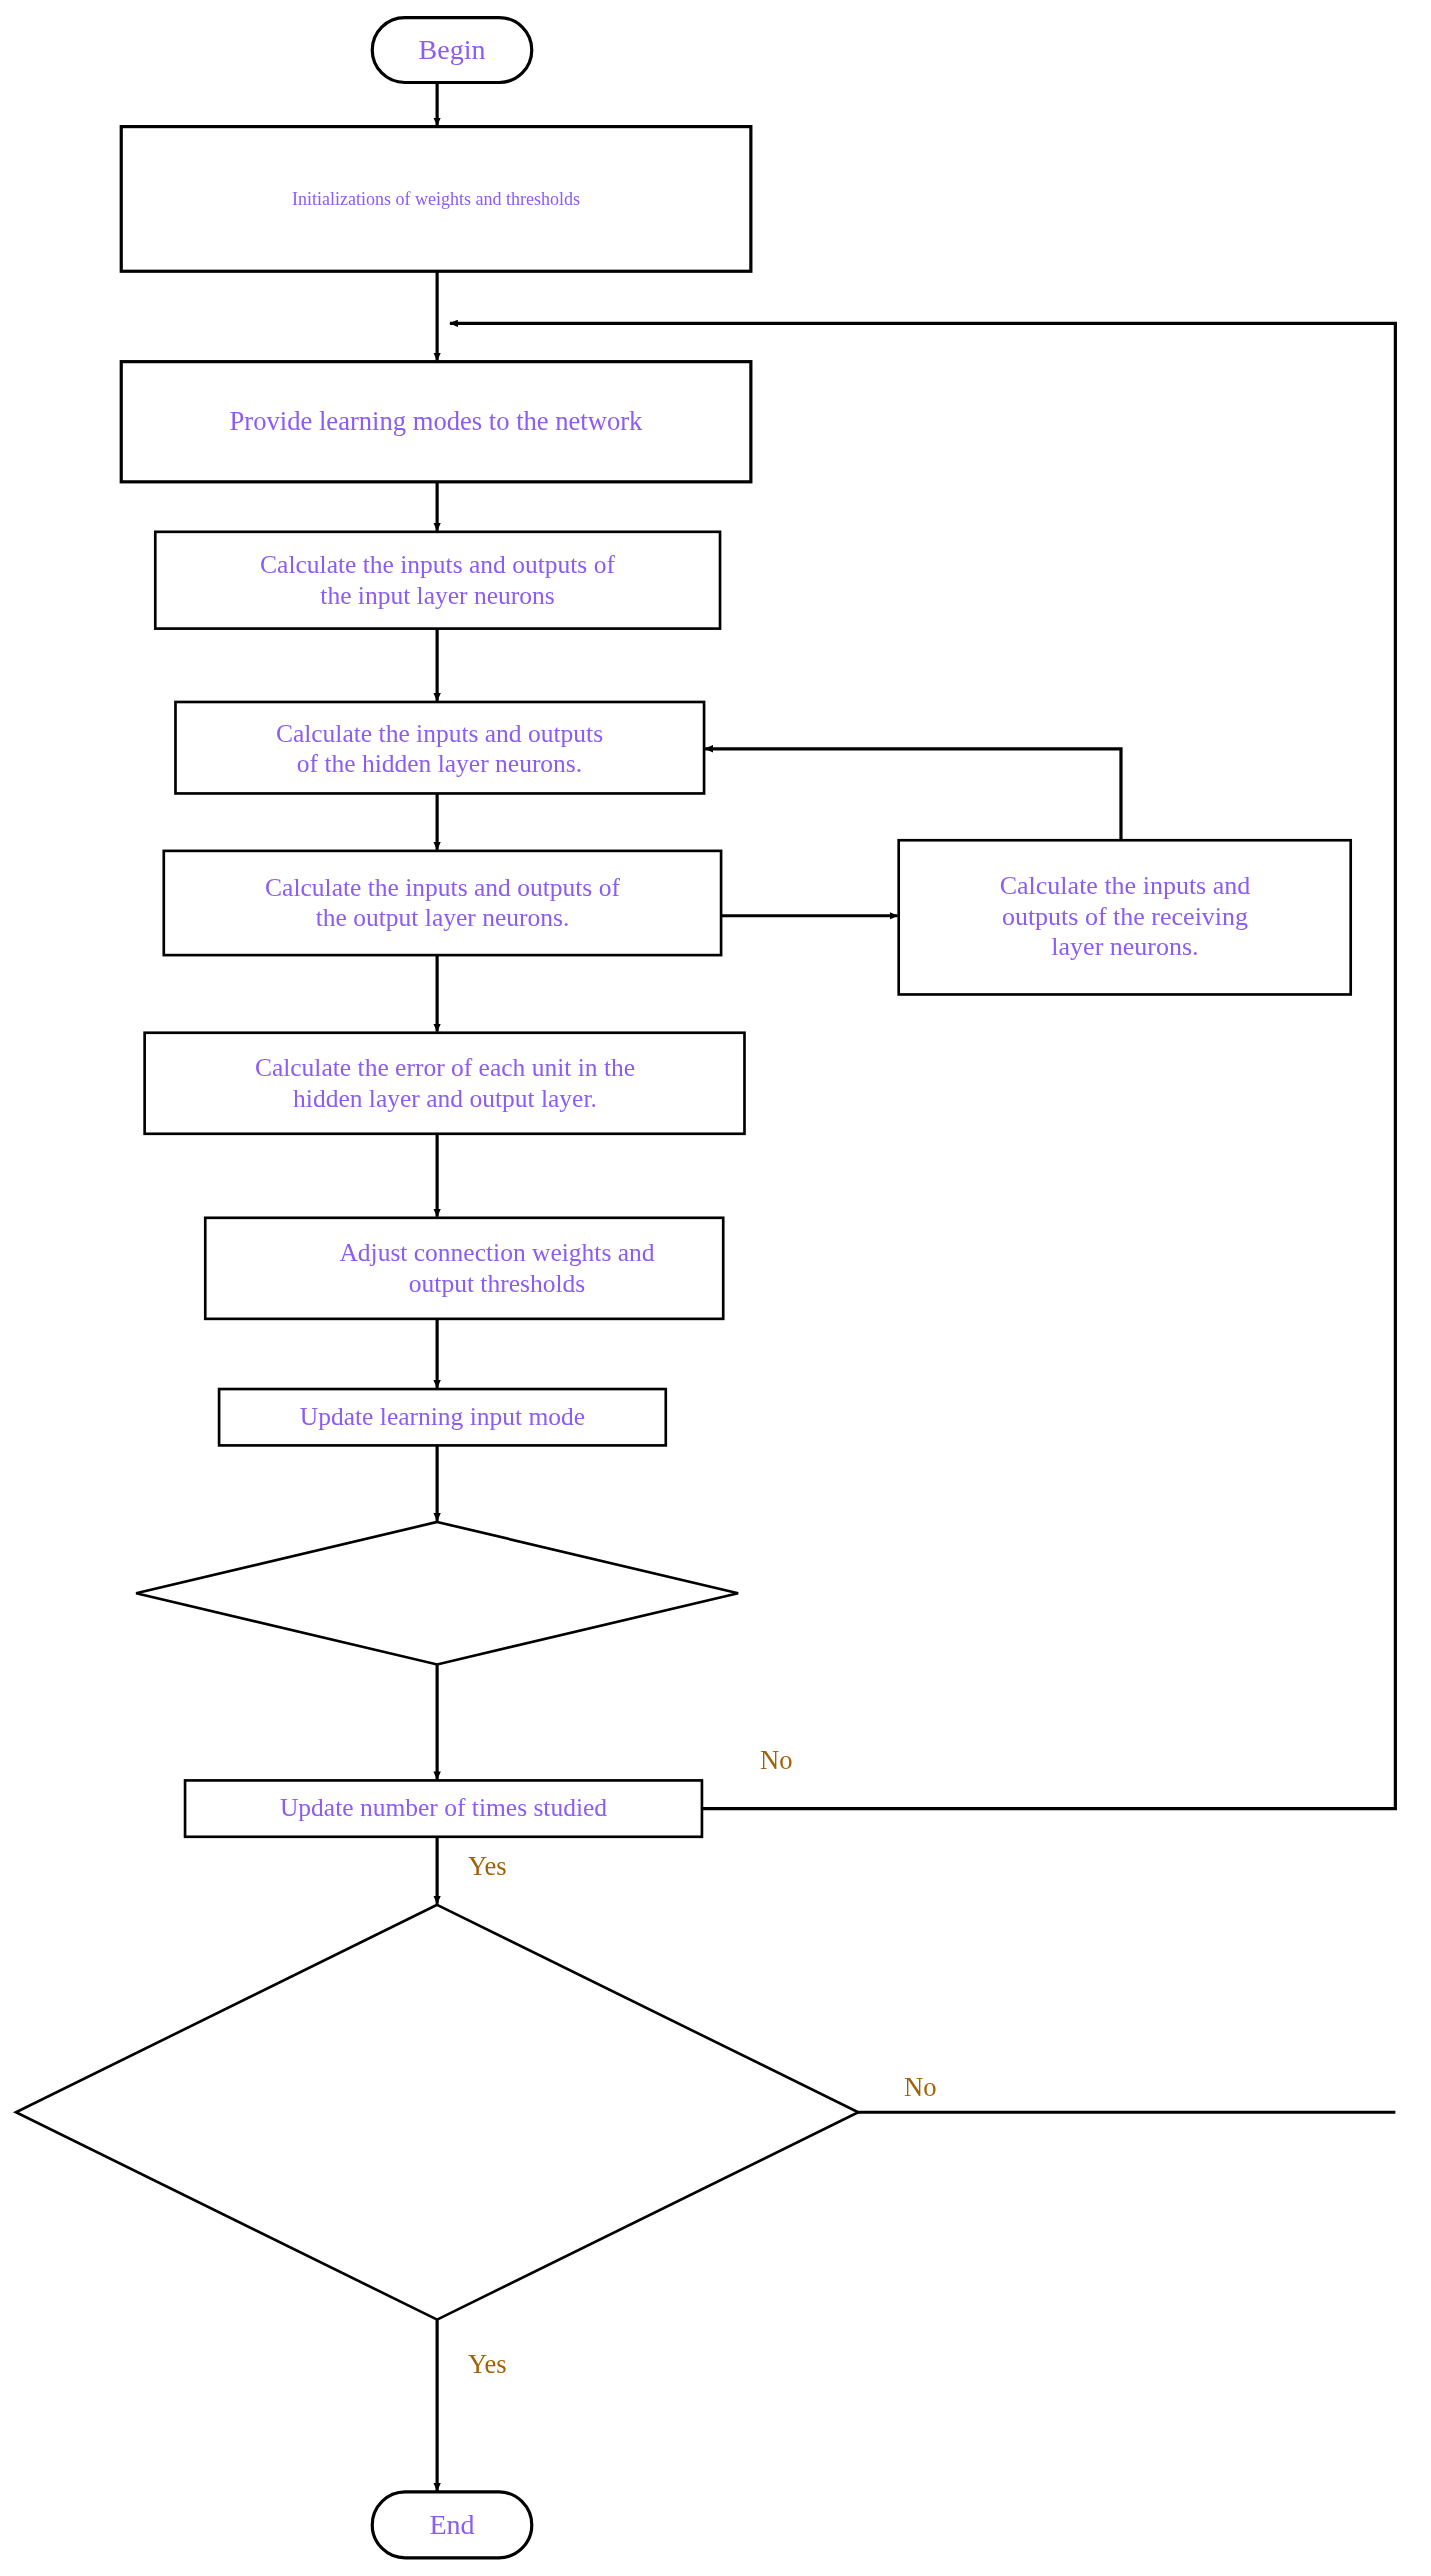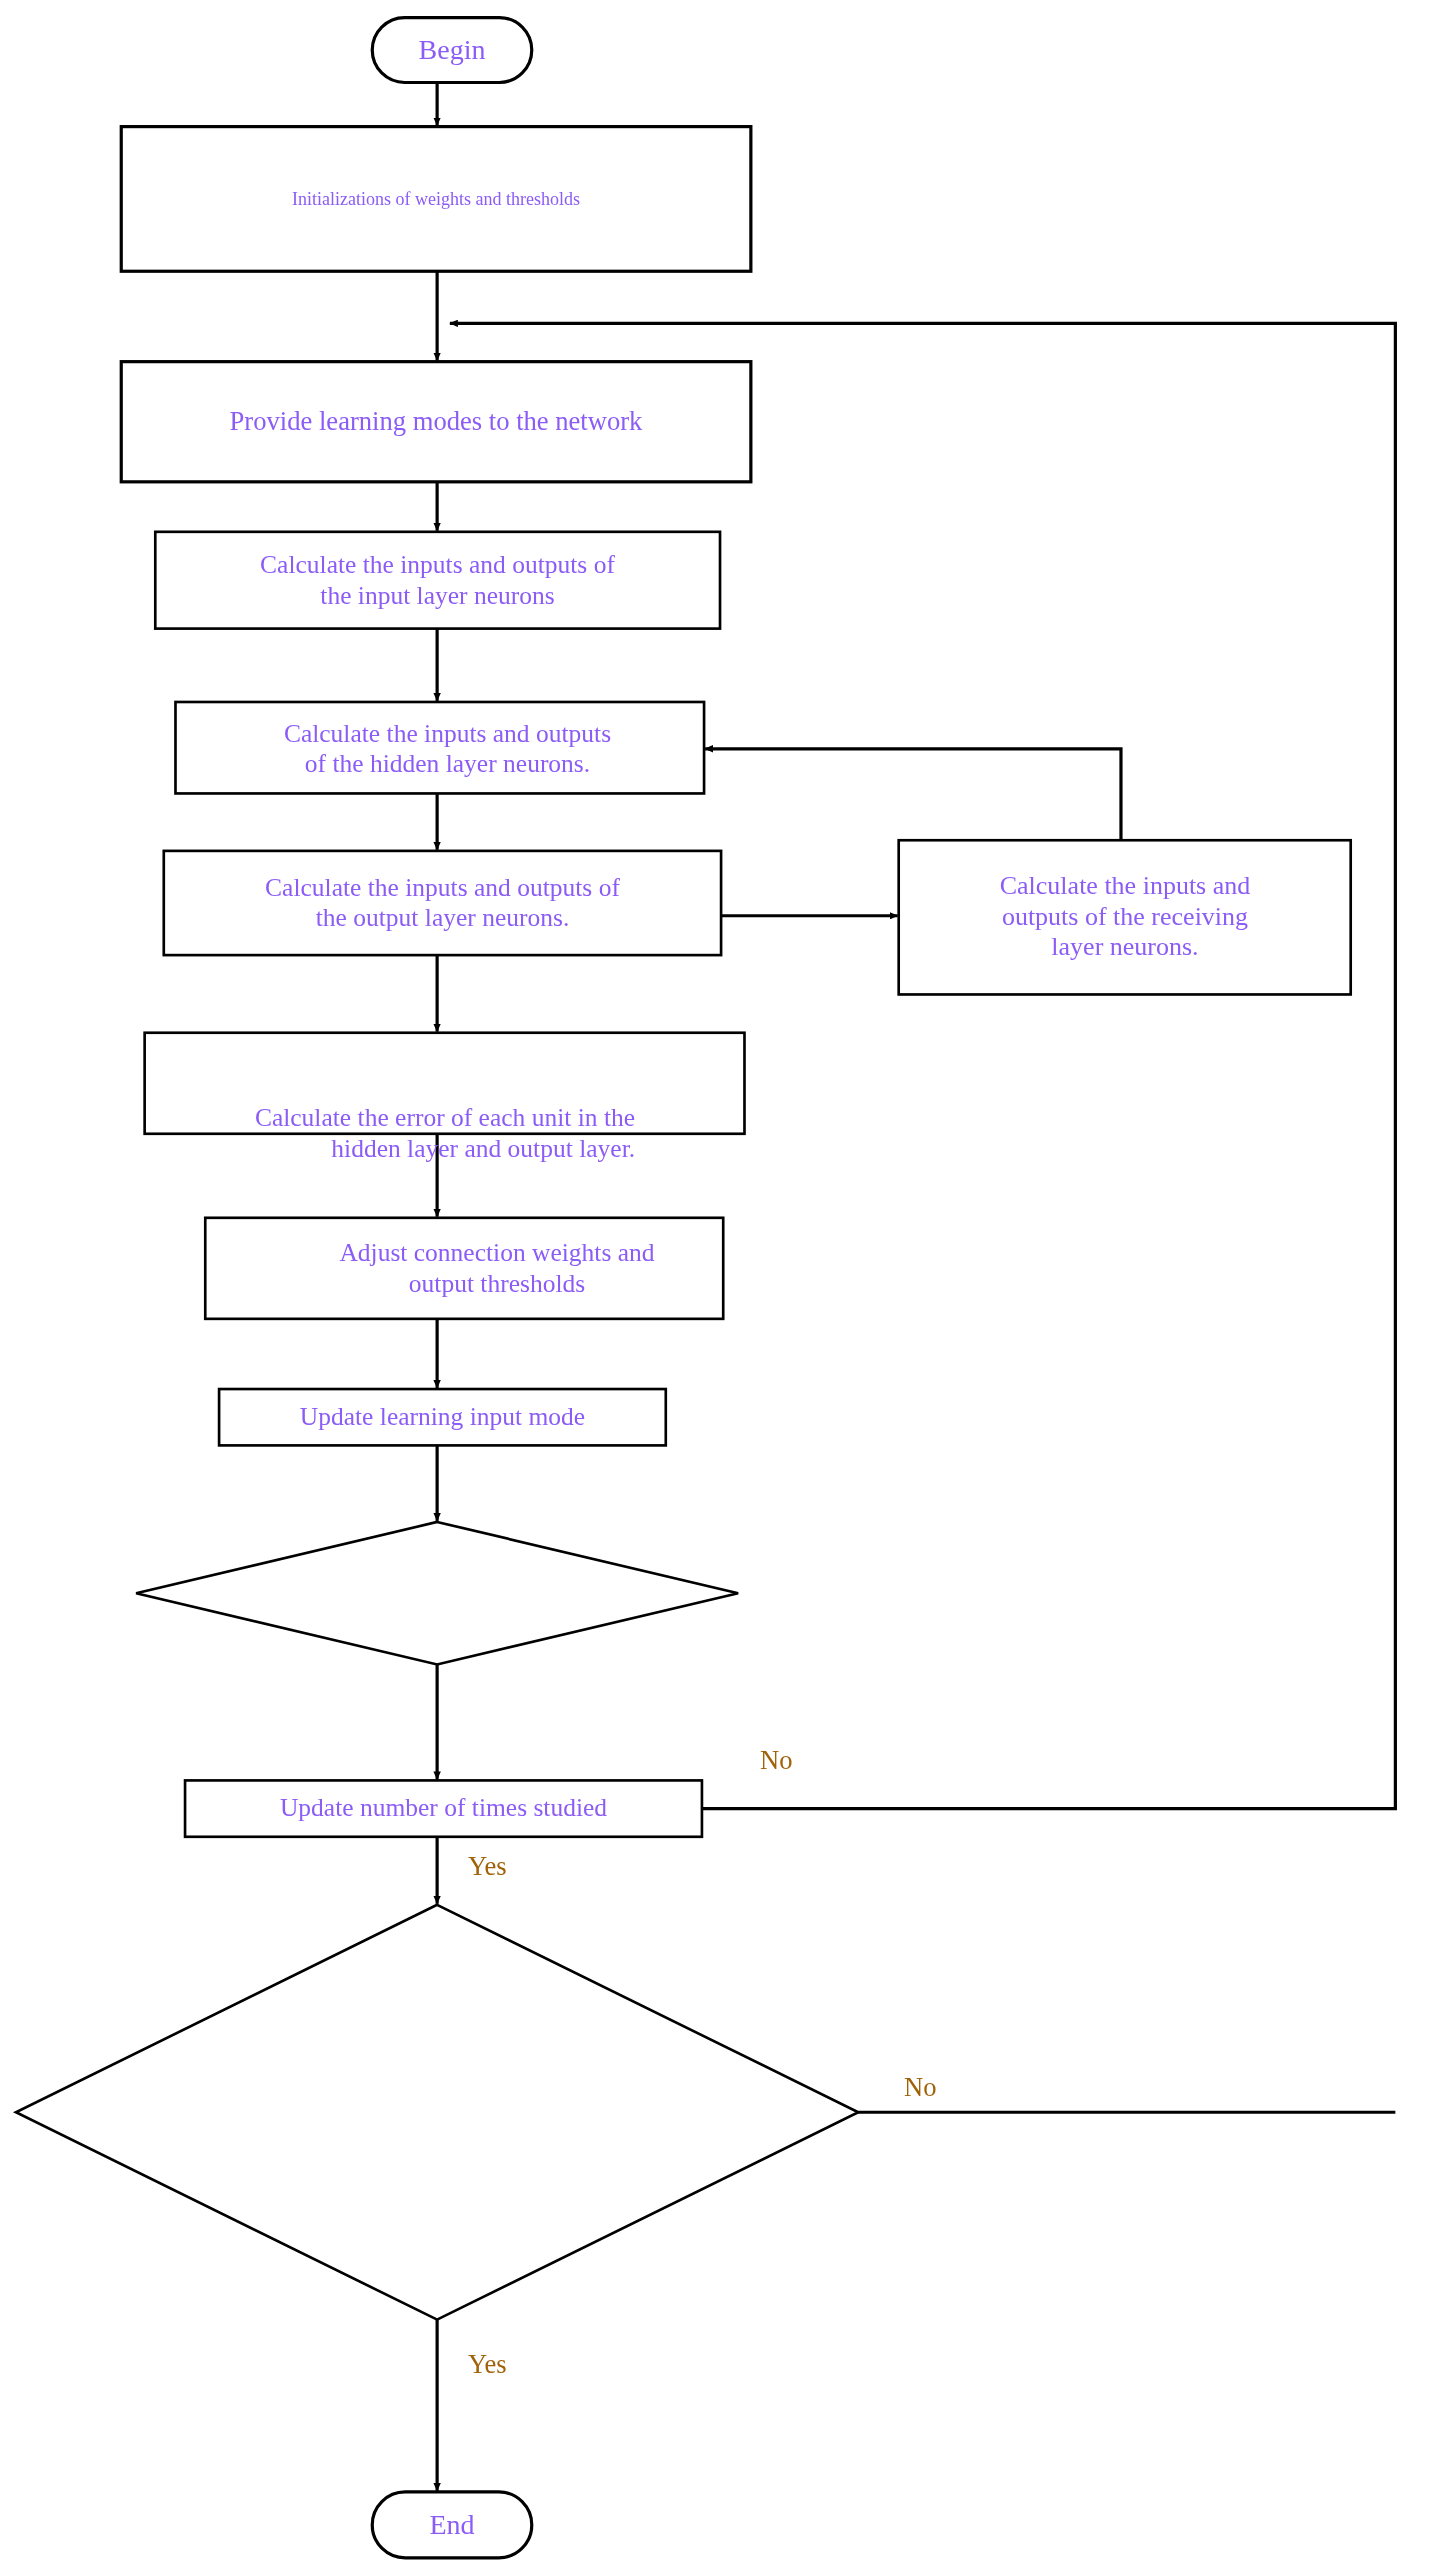--- a/index.html
+++ b/index.html
@@ -132,31 +132,31 @@
 
   <div class="node-label" style="left:372px; top:17.5px; width:160px; height:65px; font-size:28px;">Begin</div>
 
   <div class="node-label" style="left:121px; top:127px; width:630px; height:145px; font-size:18px;">Initializations of weights and thresholds</div>
 
   <div class="node-label" style="left:121px; top:362px; width:630px; height:120px; font-size:26.6px;">Provide learning modes to the network</div>
 
   <div class="node-label" style="left:155px; top:532px; width:565px; height:97px; font-size:25.5px;">Calculate the inputs and outputs of
 the input layer neurons</div>
 
-  <div class="node-label" style="left:183px; top:702px; width:529px; height:94px; font-size:25.5px;">Calculate the inputs and outputs
+  <div class="node-label" style="left:175px; top:702px; width:529px; height:94px; font-size:25.5px;">Calculate the inputs and outputs
 of the hidden layer neurons.</div>
 
   <div class="node-label" style="left:164px; top:851px; width:557px; height:104px; font-size:25.5px;">Calculate the inputs and outputs of
 the output layer neurons.</div>
 
   <div class="node-label" style="left:899px; top:840px; width:452px; height:154px; font-size:26px;">Calculate the inputs and
 outputs of the receiving
 layer neurons.</div>
 
-  <div class="node-label" style="left:145px; top:1083px; width:600px; height:101px; font-size:25.5px;text-align:right;">Calculate the error of each unit in the
+  <div class="node-label" style="left:145px; top:1033px; width:600px; height:101px; font-size:25.5px;">Calculate the error of each unit in the
 hidden layer and output layer.</div>
 
   <div class="node-label" style="left:205px; top:1218px; width:584px; height:101px; font-size:25.5px;">Adjust connection weights and
 output thresholds</div>
 
   <div class="node-label" style="left:219px; top:1389px; width:447px; height:56px; font-size:25.5px;border-radius:11px;">Update learning input mode</div>
 
 
   <div class="node-label" style="left:185px; top:1780px; width:517px; height:56px; font-size:25.5px;">Update number of times studied</div>
 

